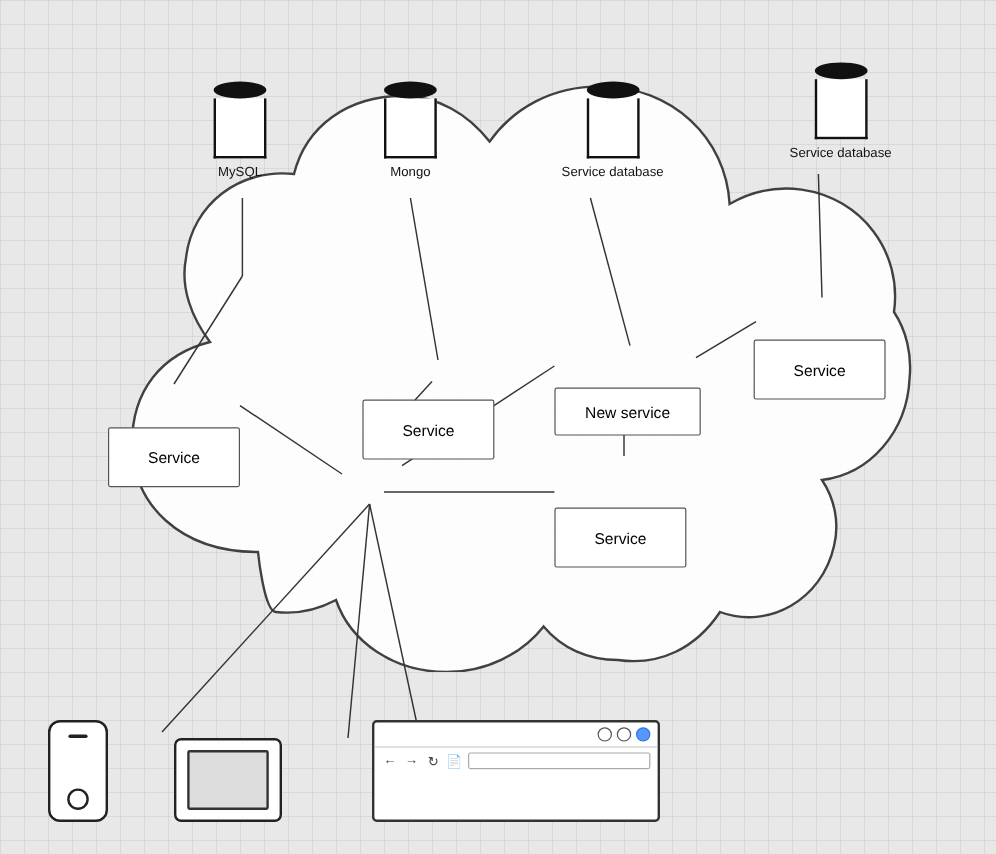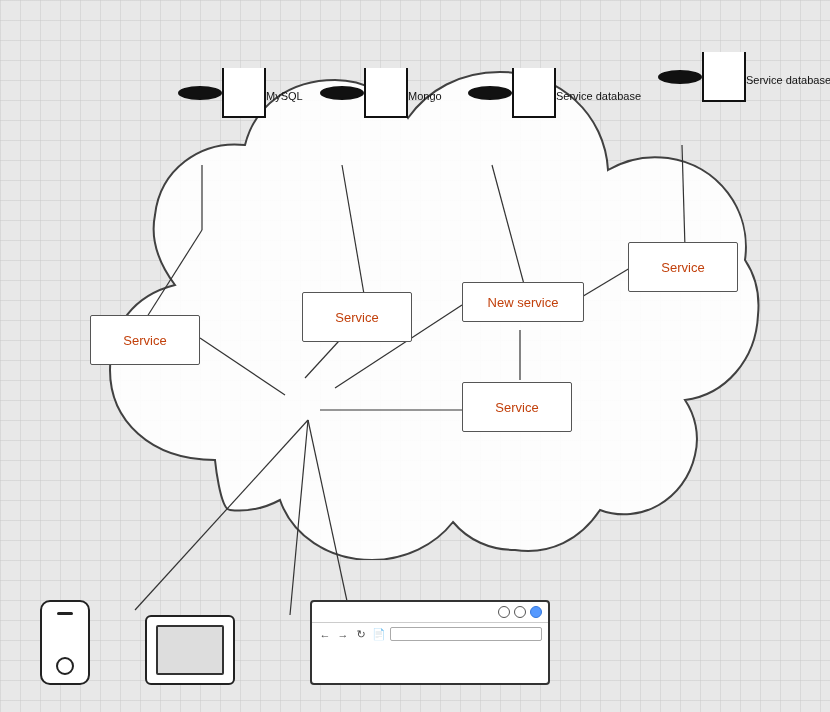--- a/index.html
+++ b/index.html
@@ -35,21 +35,21 @@
 
     .cloud svg {
       width: 100%;
       height: 100%;
     }
 
     
     .db-cylinder {
       position: absolute;
       display: flex;
-      flex-direction: row;
+      flex-direction: column;
       align-items: center;
     }
 
     .cylinder-body {
       width: 44px;
       height: 50px;
       border: 2.5px solid #111;
       border-top: none;
       background: white;
       position: relative;
@@ -75,22 +75,23 @@
 
     
     .service-box {
       position: absolute;
       border: 1.5px solid #555;
       background: white;
       display: flex;
       align-items: center;
       justify-content: center;
       font-size: 13px;
-      color: #c2410c;
+      color: #000000;
       border-radius: 2px;
+      margin-top: 41px;
     }
 
     
     .api-circle {
       position: absolute;
       border: 1.5px solid #555;
       background: white;
       border-radius: 50%;
       display: flex;
       align-items: center;

